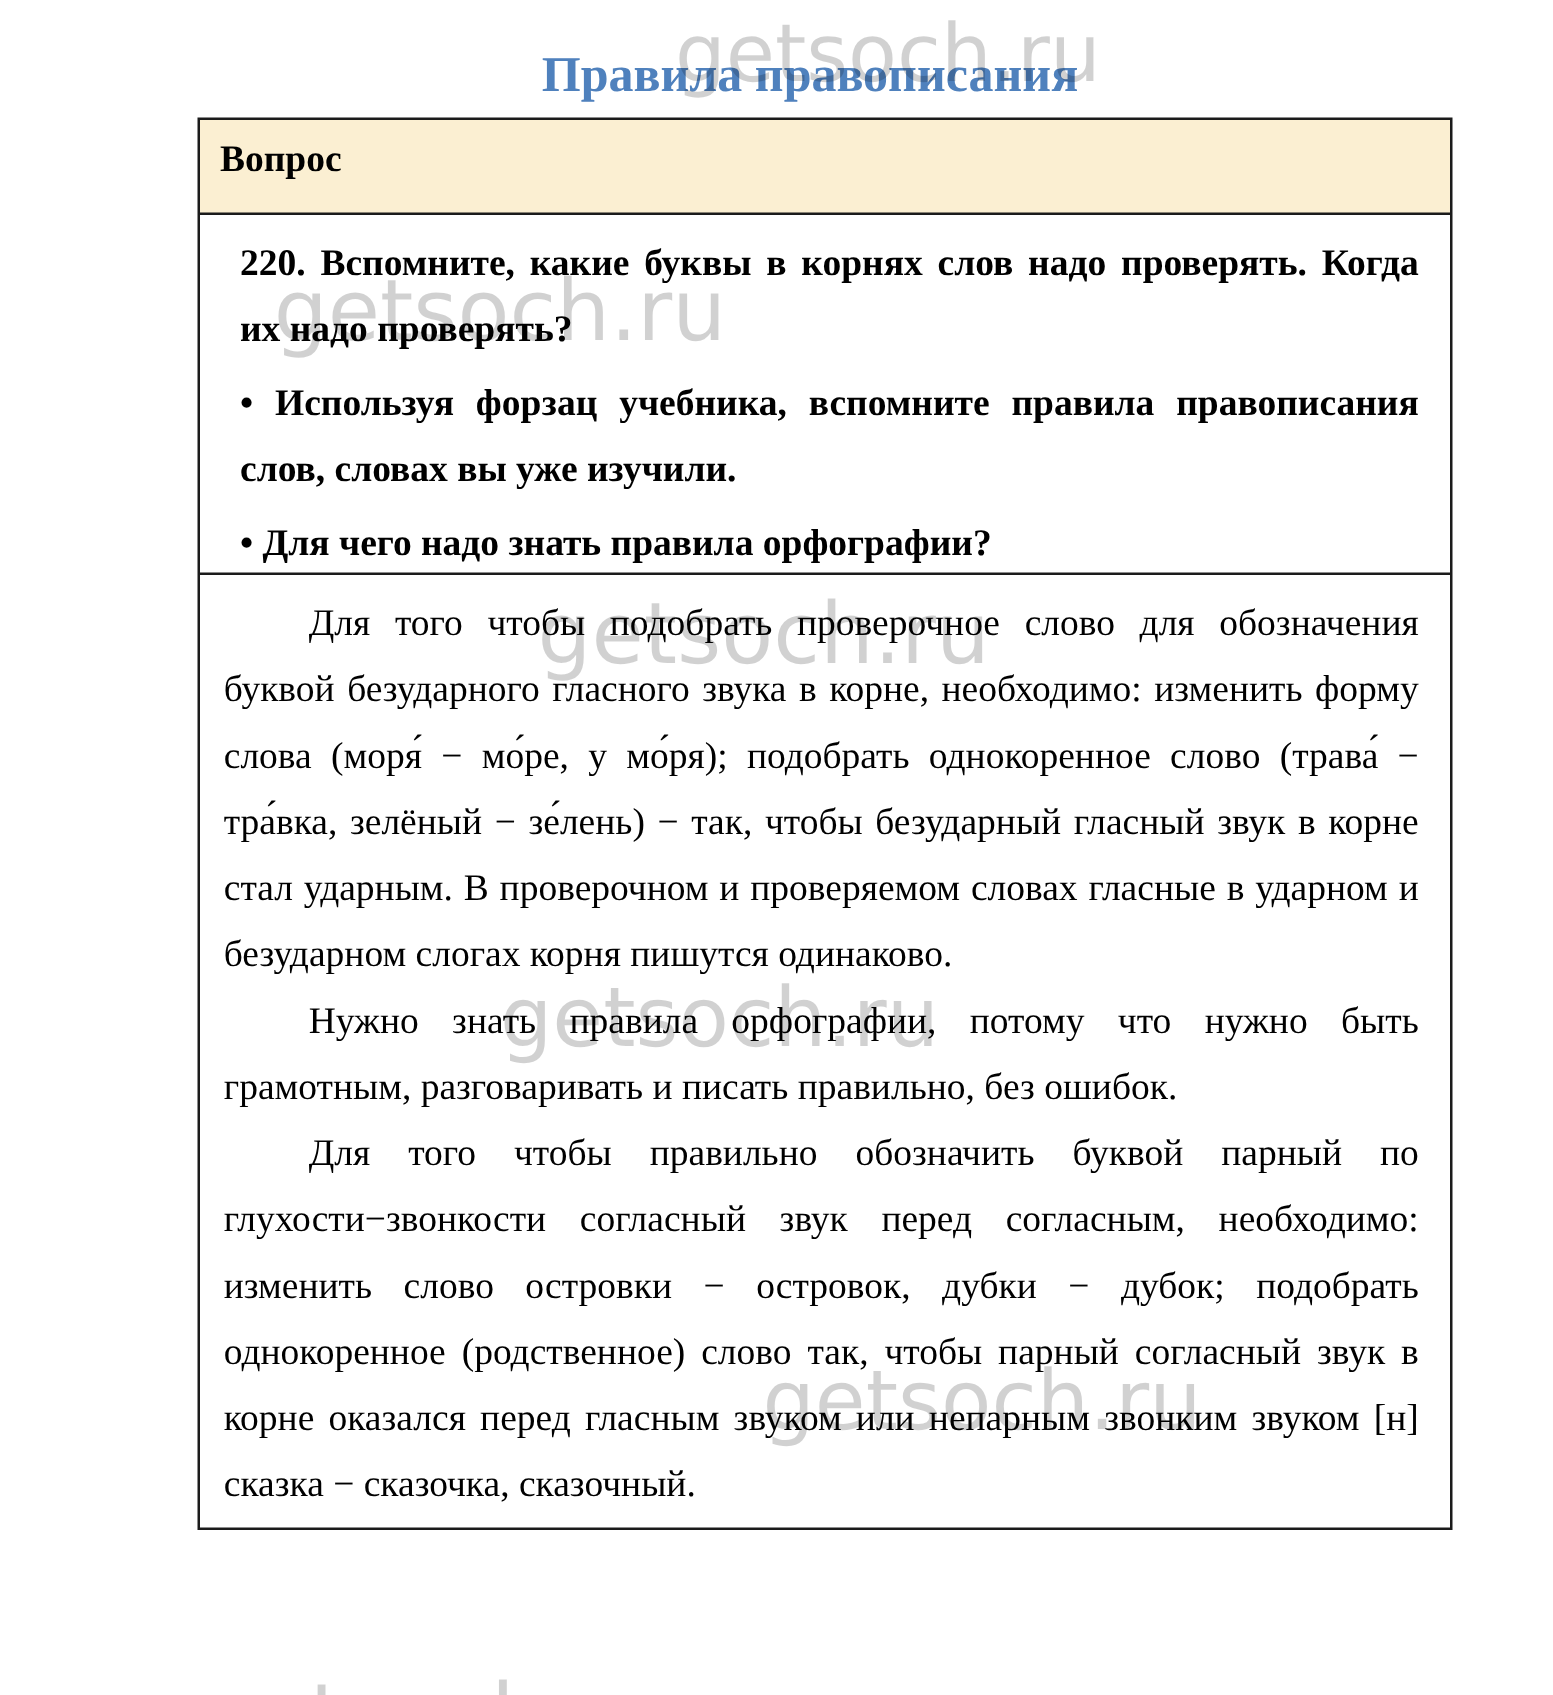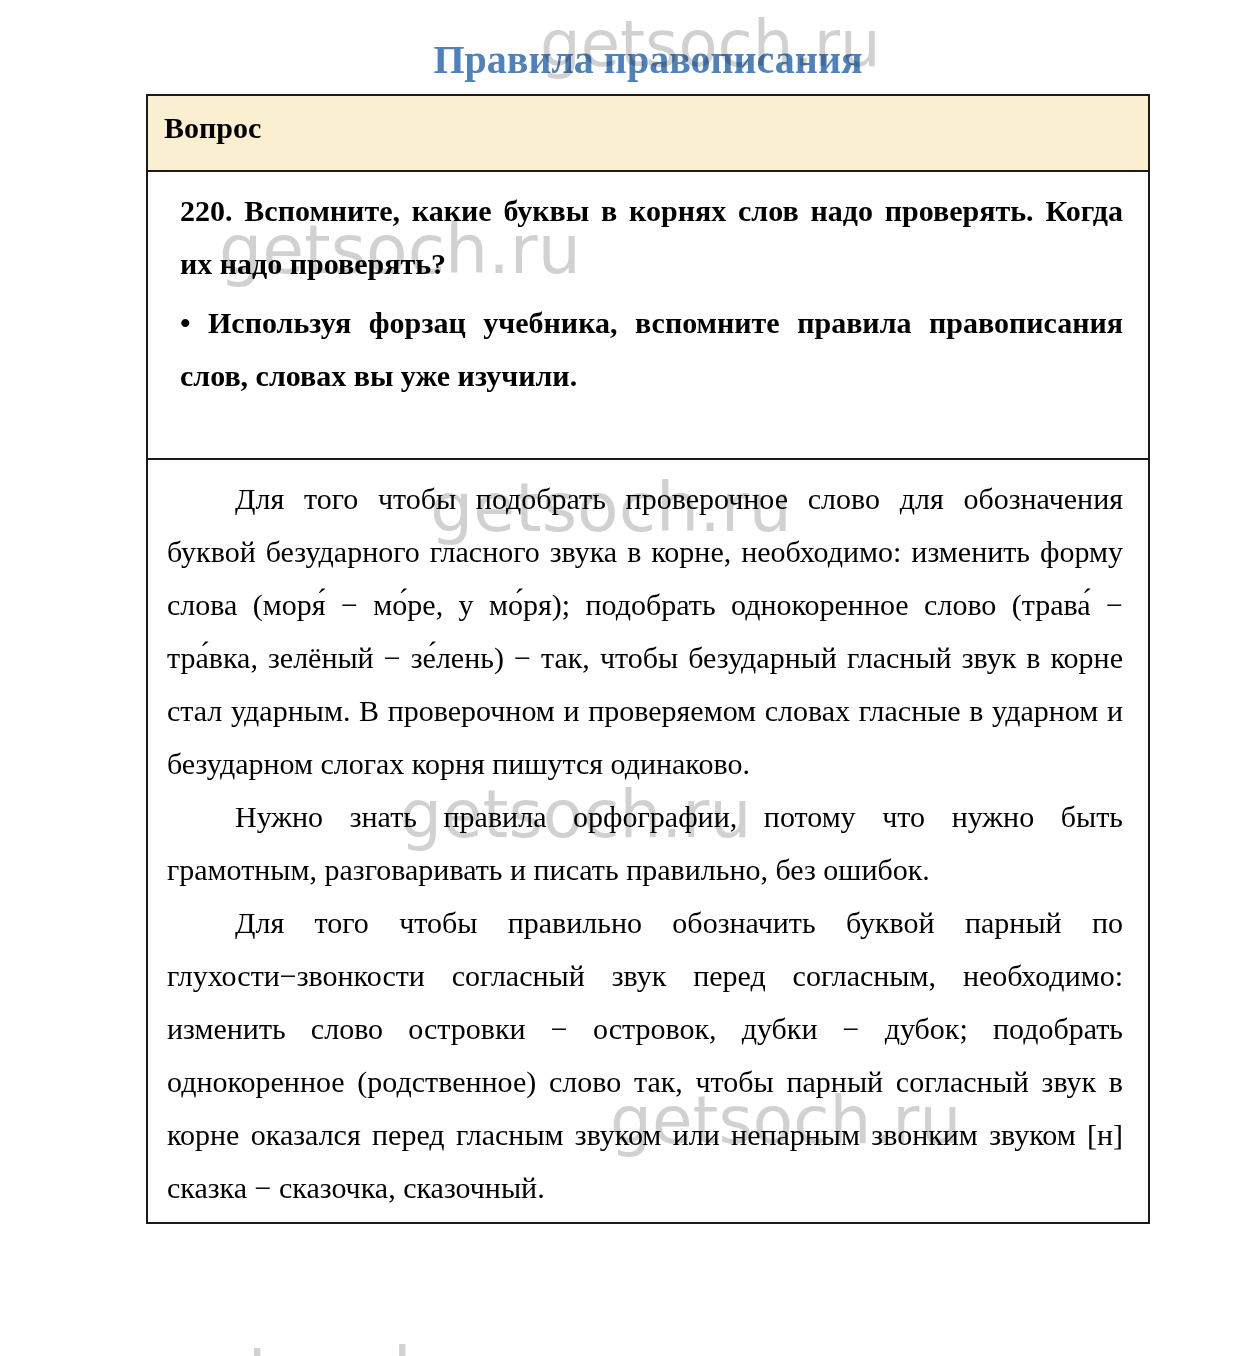--- a/index.html
+++ b/index.html
@@ -52,21 +52,21 @@
     z-index: 0;
   }
   .title-inner {
     position: relative;
     z-index: 2;
   }
 
   
   .qa-table {
     position: absolute;
-    left: 146px;
+    left: 158px;
     top: 94px;
     width: 1004px;
     box-sizing: border-box;
     border: 2px solid var(--border-color, #1b1b1b);
     z-index: 0;
   }
   .row {
     box-sizing: border-box;
     position: relative;
   }
@@ -127,20 +127,21 @@
 
   <div class="qa-table">
 
     <div class="row row-header q-header">
       <span class="raise">Вопрос</span>
     </div>
 
     <div class="row q-body">
       <p class="raise">220. Вспомните, какие буквы в корнях слов надо проверять. Когда их надо проверять?</p>
       <p class="raise">• Используя форзац учебника, вспомните правила правописания слов, словах вы уже изучили.</p>
+      <p class="raise">• Для чего надо знать правила орфографии?</p>
     </div>
 
 
     <div class="row a-body">
       <p class="raise">Для того чтобы подобрать проверочное слово для обозначения буквой безударного гласного звука в корне, необходимо: изменить форму слова (моря́ − мо́ре, у мо́ря); подобрать однокоренное слово (трава́ − тра́вка, зелёный − зе́лень) − так, чтобы безударный гласный звук в корне стал ударным. В проверочном и проверяемом словах гласные в ударном и безударном слогах корня пишутся одинаково.</p>
       <p class="raise">Нужно знать правила орфографии, потому что нужно быть грамотным, разговаривать и писать правильно, без ошибок.</p>
       <p class="raise">Для того чтобы правильно обозначить буквой парный по глухости−звонкости согласный звук перед согласным, необходимо: изменить слово островки − островок, дубки − дубок; подобрать однокоренное (родственное) слово так, чтобы парный согласный звук в корне оказался перед гласным звуком или непарным звонким звуком [н] сказка − сказочка, сказочный.</p>
     </div>
 
   </div>

